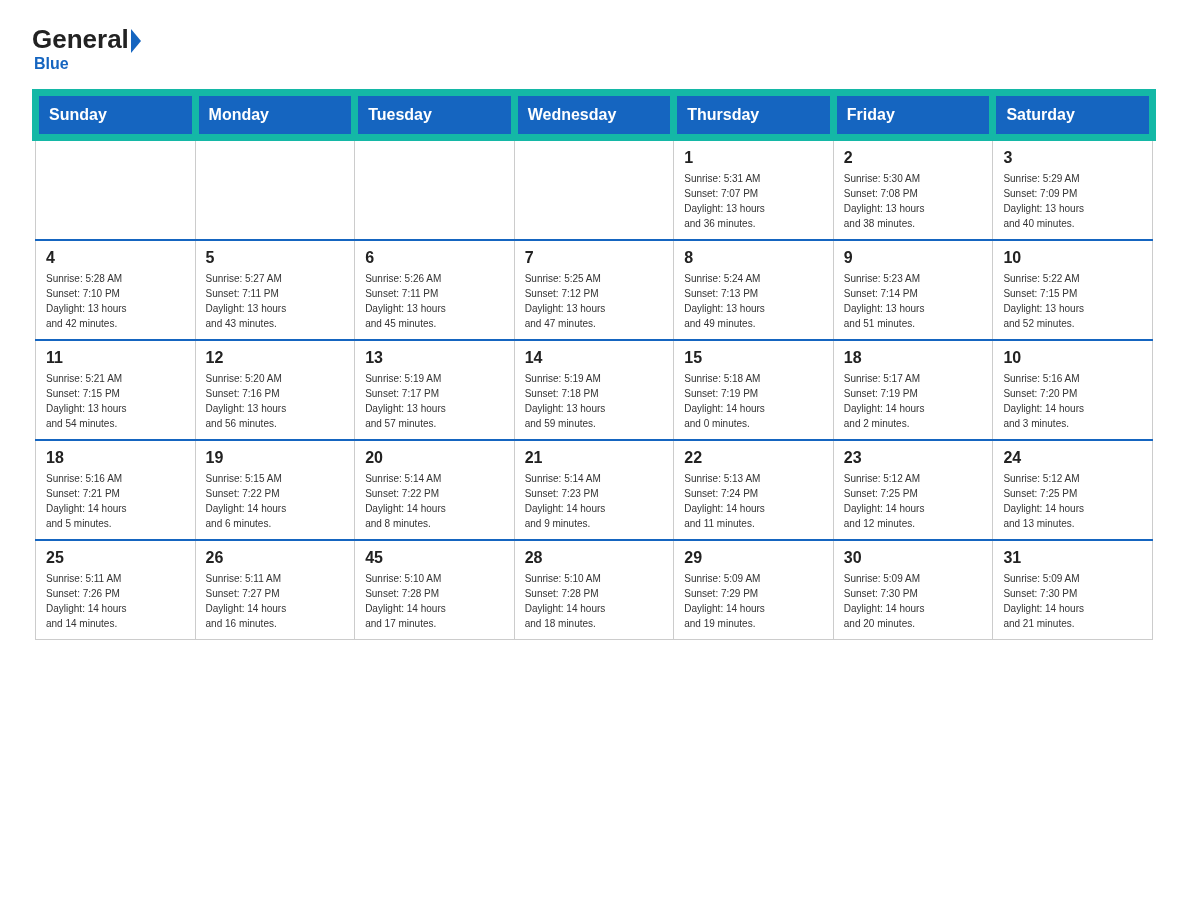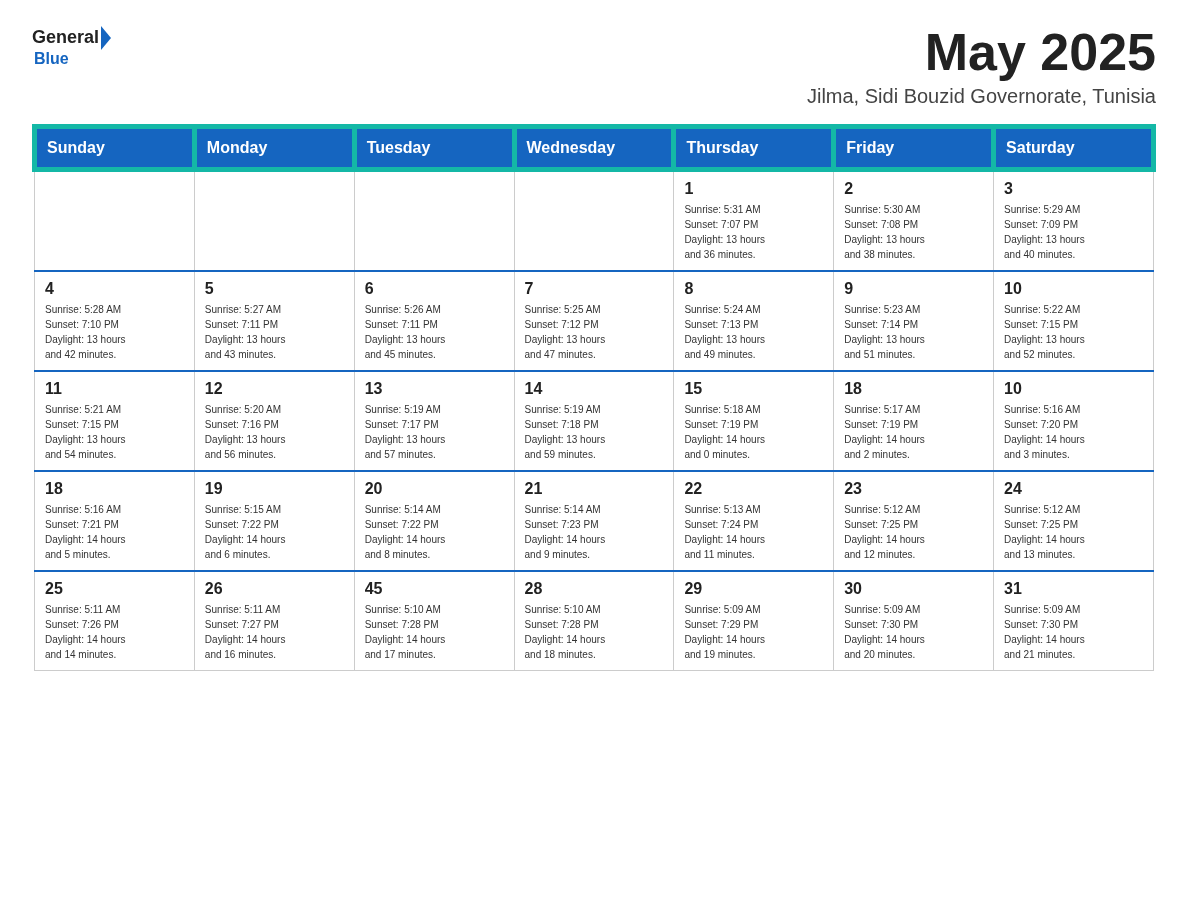--- a/index.html
+++ b/index.html
@@ -10,21 +10,21 @@
       width: 1188px;
       min-height: 918px;
     }
     .header {
       display: flex;
       justify-content: space-between;
       align-items: flex-start;
       margin-bottom: 8px;
     }
     .logo-text-general {
-      font-size: 18px;
+      font-size: 26px;
       font-weight: bold;
       color: #222;
     }
     .logo-text-blue {
       font-size: 16px;
       font-weight: bold;
       color: #1565c0;
     }
     .logo-arrow {
       width: 0;
@@ -54,21 +54,21 @@
       border-collapse: collapse;
       margin-top: 16px;
     }
     .calendar th {
       background: #1565c0;
       color: #fff;
       font-size: 16px;
       font-weight: bold;
       padding: 10px 10px;
       text-align: left;
-      border: 5px solid #14b8a6;
+      border: 7px solid #14b8a6;
     }
     .calendar td {
       vertical-align: top;
       padding: 8px 10px;
       border: 1px solid #ccc;
       border-top: 2px solid #1565c0;
       font-size: 13px;
       color: #222;
       width: 14.28%;
       min-height: 100px;
@@ -111,24 +111,20 @@
 <div class="header">
   <div class="logo-wrapper">
     <div class="logo-line1">
       <span class="logo-text-general">General</span>
       <div class="logo-arrow"></div>
     </div>
     <div class="logo-line2">
       <span class="logo-text-blue">Blue</span>
     </div>
   </div>
-  <div class="title-block">
-    <div class="month-title">May 2025</div>
-    <div class="location-title">Jilma, Sidi Bouzid Governorate, Tunisia</div>
-  </div>
 </div>
 
 <table class="calendar">
   <thead>
     <tr>
     <th>Sunday</th>
         <th>Monday</th>
         <th>Tuesday</th>
         <th>Wednesday</th>
         <th>Thursday</th>

